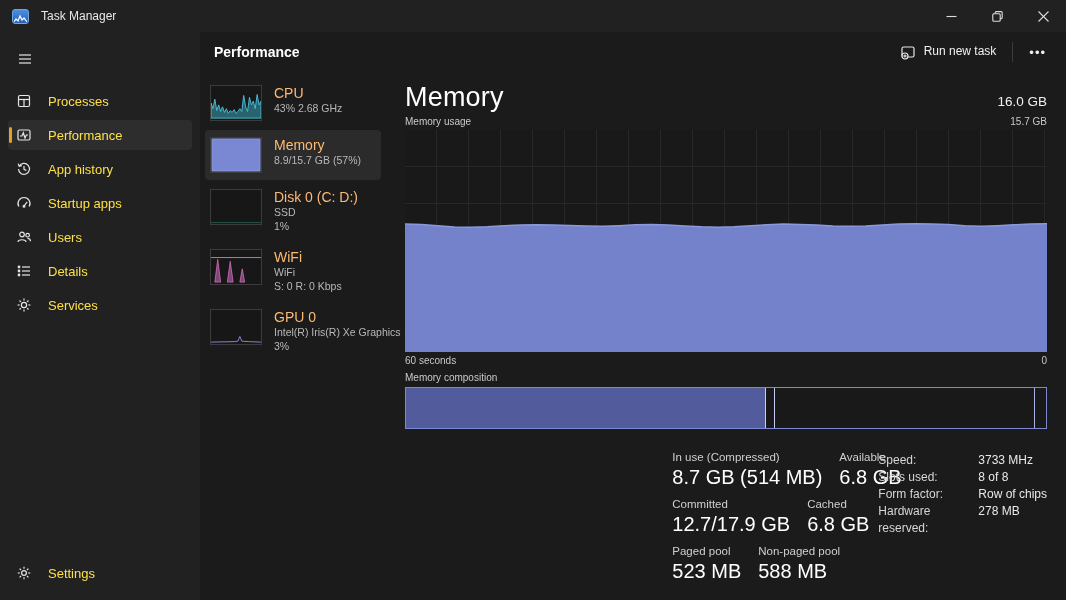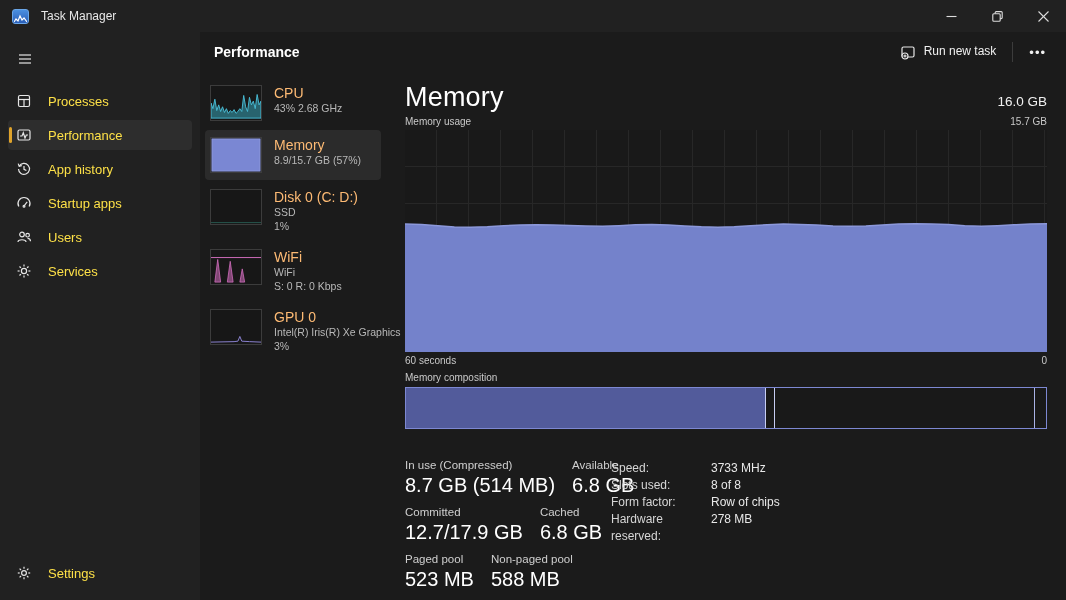--- a/index.html
+++ b/index.html
@@ -72,21 +72,21 @@
   .chart svg { position:absolute; inset:0; width:100%; height:100%; }
 
   .comp-label { font-size:10px; color:#c9c9c9; margin-top:6px; margin-bottom:4px; }
   .comp-bar { height:42px; border:1px solid #7d88d2; background:#191919; display:flex; }
   .seg-inuse   { background:#525b9b; border-right:1px solid #c7cdf2; }
   .seg-modified{ background:transparent; border-right:1px solid #c7cdf2; }
   .seg-standby { background:transparent; border-right:1px solid #aab3e6; }
   .seg-free    { background:transparent; }
 
   
-  .stats { display:flex; margin-top:30px; }
+  .stats { display:flex; margin-top:22px;justify-content:flex-end; }
   .stats-left { width:206px; flex:0 0 206px; }
   .stat-row { display:flex; gap:17px; margin-bottom:9px; }
   .stat-cell .lbl { font-size:11.5px; color:#cfcfcf; margin-bottom:3px; white-space:nowrap; }
   .stat-cell .val { font-size:20px; color:#fff; white-space:nowrap; }
   .stats-right { margin-left:0; padding-top:1px; }
   .kv-row { display:flex; font-size:12px; color:#d6d6d6; line-height:17px; }
   .kv-row .k { width:100px; flex:0 0 100px; }
   .kv-row .v { color:#e8e8e8; }
 </style>
 </head>
@@ -187,20 +187,34 @@
           <svg viewBox="0 0 16 16">
               <circle cx="6" cy="5.5" r="2.3"></circle>
               <path d="M2,13 c0,-3 8,-3 8,0"></path>
               <circle cx="11.6" cy="6.2" r="1.8"></circle>
               <path d="M11.5,9.3 c2.3,0 3,1.6 3,3"></path>
             </svg>
         </span>
         <span>Users</span>
       </div>
 
+      <div class="nav-item">
+
+        <span class="icon16">
+          <svg viewBox="0 0 16 16">
+              <circle cx="3" cy="4" r="0.8" fill="#e6e6e6"></circle>
+              <line x1="6" y1="4" x2="14" y2="4"></line>
+              <circle cx="3" cy="8" r="0.8" fill="#e6e6e6"></circle>
+              <line x1="6" y1="8" x2="14" y2="8"></line>
+              <circle cx="3" cy="12" r="0.8" fill="#e6e6e6"></circle>
+              <line x1="6" y1="12" x2="14" y2="12"></line>
+            </svg>
+        </span>
+        <span>Details</span>
+      </div>
 
       <div class="nav-item">
 
         <span class="icon16">
           <svg viewBox="0 0 16 16">
               <circle cx="8" cy="8" r="2.6"></circle>
               <line x1="8" y1="1.6" x2="8" y2="3.6"></line>
               <line x1="8" y1="12.4" x2="8" y2="14.4"></line>
               <line x1="1.6" y1="8" x2="3.6" y2="8"></line>
               <line x1="12.4" y1="8" x2="14.4" y2="8"></line>

